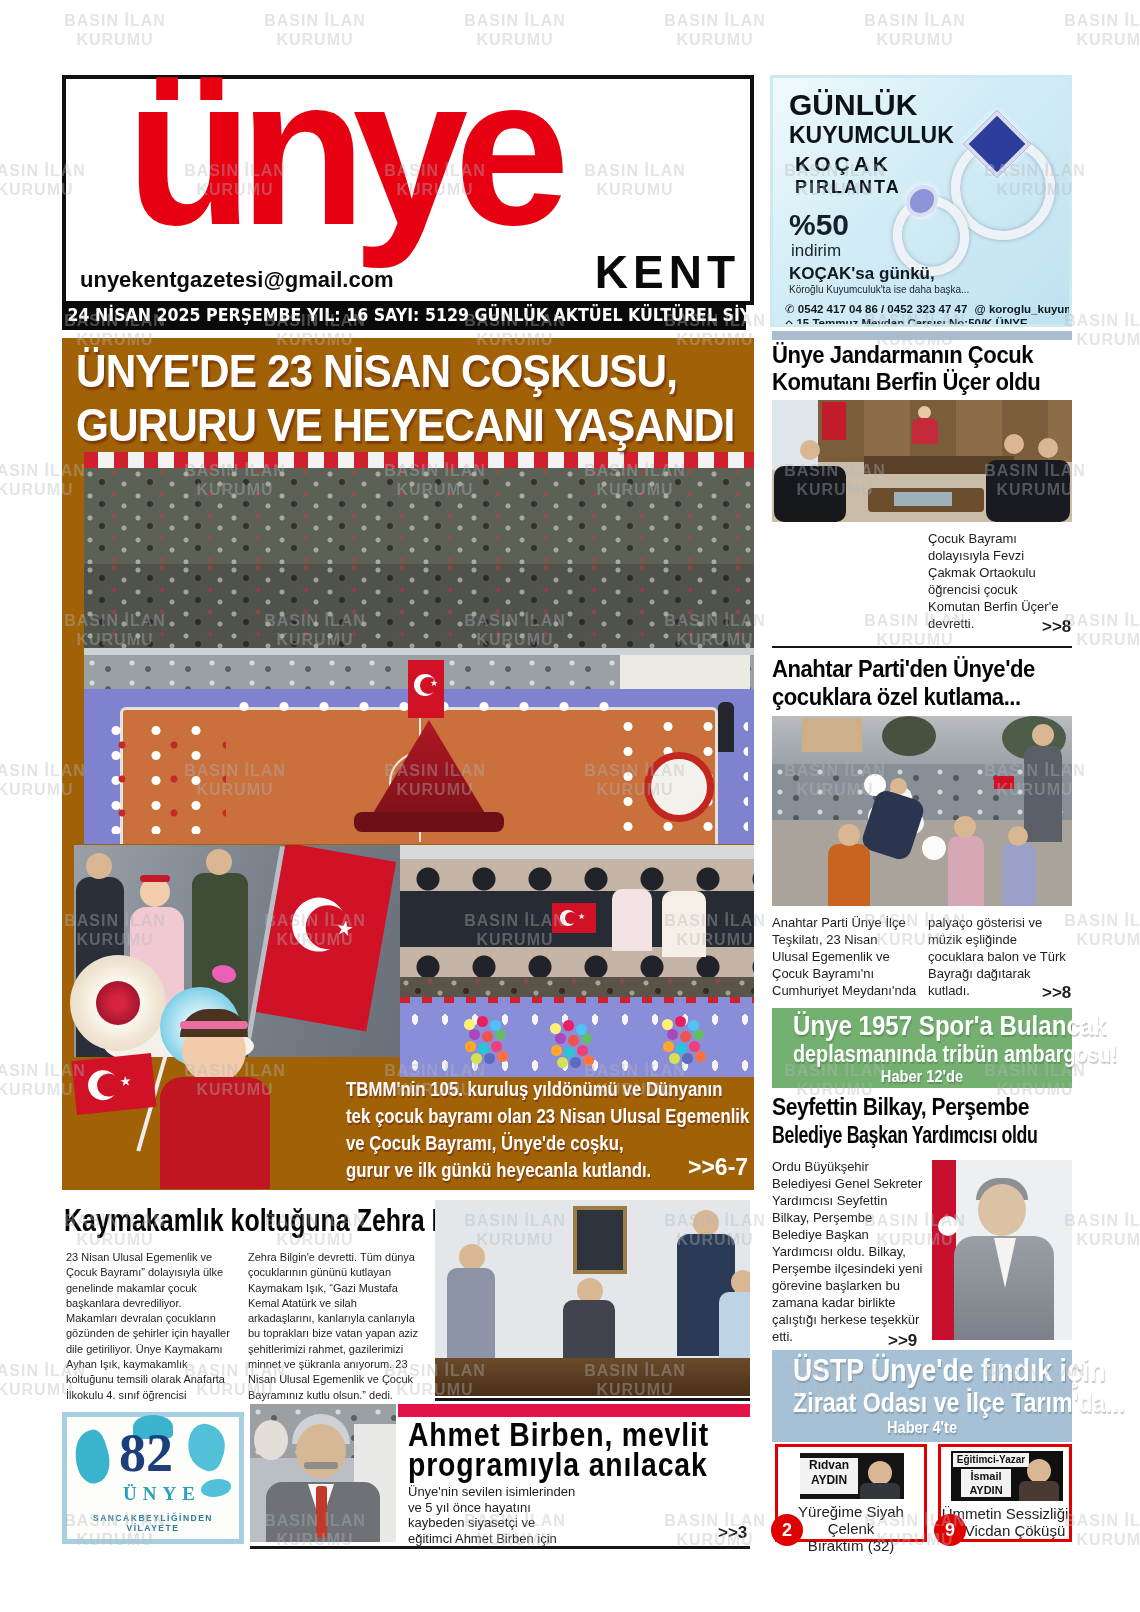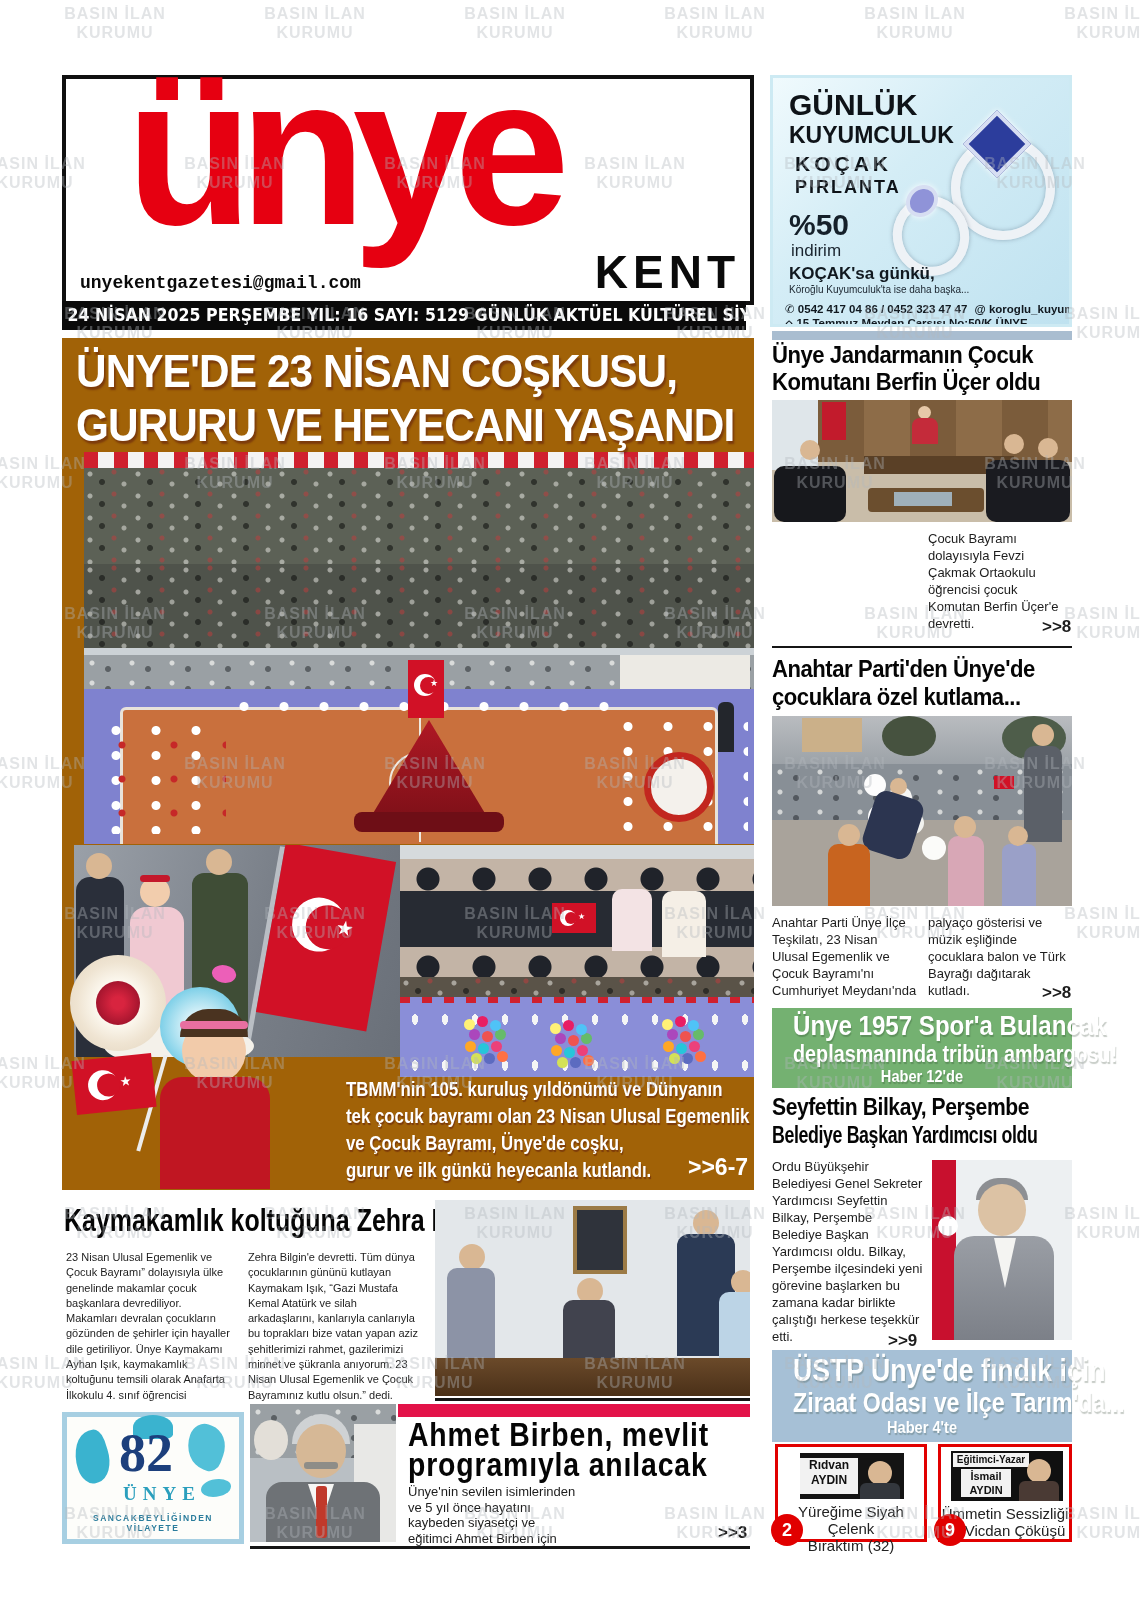--- a/index.html
+++ b/index.html
@@ -6,21 +6,21 @@
   .page{position:relative;width:1140px;height:1612px;background:#fff;overflow:hidden;
         font-family:"Liberation Sans",sans-serif;color:#111;}
   .abs{position:absolute;}
   .b{font-weight:bold;}
   .nw{white-space:nowrap;}
   .sxl{transform-origin:left top;}
   .ctr{text-align:center;}
   .wm{position:absolute;width:170px;text-align:center;
       font:bold 16px/19px "Liberation Sans",sans-serif;
       color:rgba(178,184,190,0.38);letter-spacing:1px;pointer-events:none;}
-  #wm-layer{position:absolute;inset:0;z-index:60;pointer-events:none;}
+  #wm-layer{position:absolute;inset:0;z-index:60;pointer-events:none;margin-top:7px;}
   
   .mast{position:absolute;left:62px;top:75px;width:684px;height:222px;background:#fff;border:4px solid #101010;}
   .logo{position:absolute;left:60px;top:-58px;font:bold 212px/260px "Liberation Sans",sans-serif;
         color:#e60011;letter-spacing:-14px;transform:scaleX(.98);transform-origin:left top;}
   .datebar{position:absolute;left:62px;top:301px;width:684px;height:29px;background:#0a0a0a;color:#fff;
         font:bold 17px/29px "DejaVu Sans","Liberation Sans",sans-serif;white-space:nowrap;
         transform-origin:left top;}
   
   .ad{position:absolute;left:770px;top:75px;width:302px;height:252px;
       background:linear-gradient(135deg,#f0fafd 0%,#d4edf6 40%,#bfe2f0 100%);
@@ -77,21 +77,21 @@
   .rule{position:absolute;background:#151515;}
 </style>
 </head>
 <body>
 
 <div class="page">
 
   <div class="mast">
     <div class="logo">ünye</div>
     <div class="abs nw b" style="right:10px;bottom:2px;font-size:46px;letter-spacing:5px;color:#0a0a0a;">KENT</div>
-    <div class="abs nw b" style="left:14px;bottom:8px;font-size:18px;color:#0a0a0a;font-family:Liberation Mono, monospace;">unyekentgazetesi@gmail.com</div>
+    <div class="abs nw b" style="left:14px;bottom:8px;font-size:22px;color:#0a0a0a;">unyekentgazetesi@gmail.com</div>
   </div>
 
   <div class="datebar">
     <span style="display:inline-block;transform:scaleX(.93);transform-origin:left center;padding-left:6px;">24 NİSAN 2025 PERŞEMBE YIL: 16 SAYI: 5129 GÜNLÜK AKTÜEL  KÜLTÜREL SİYASİ GAZETE  Fiyatı: 10 ₺</span>
   </div>
 
   <div class="ad">
     <div class="abs nw b" style="left:16px;top:10px;font-size:30px;color:#0e1318;">GÜNLÜK</div>
     <div class="abs nw b" style="left:16px;top:44px;font-size:23px;color:#0e1318;">KUYUMCULUK</div>
     <div class="abs nw b" style="left:22px;top:74px;font-size:21px;letter-spacing:4px;color:#0e1318;">KOÇAK</div>

